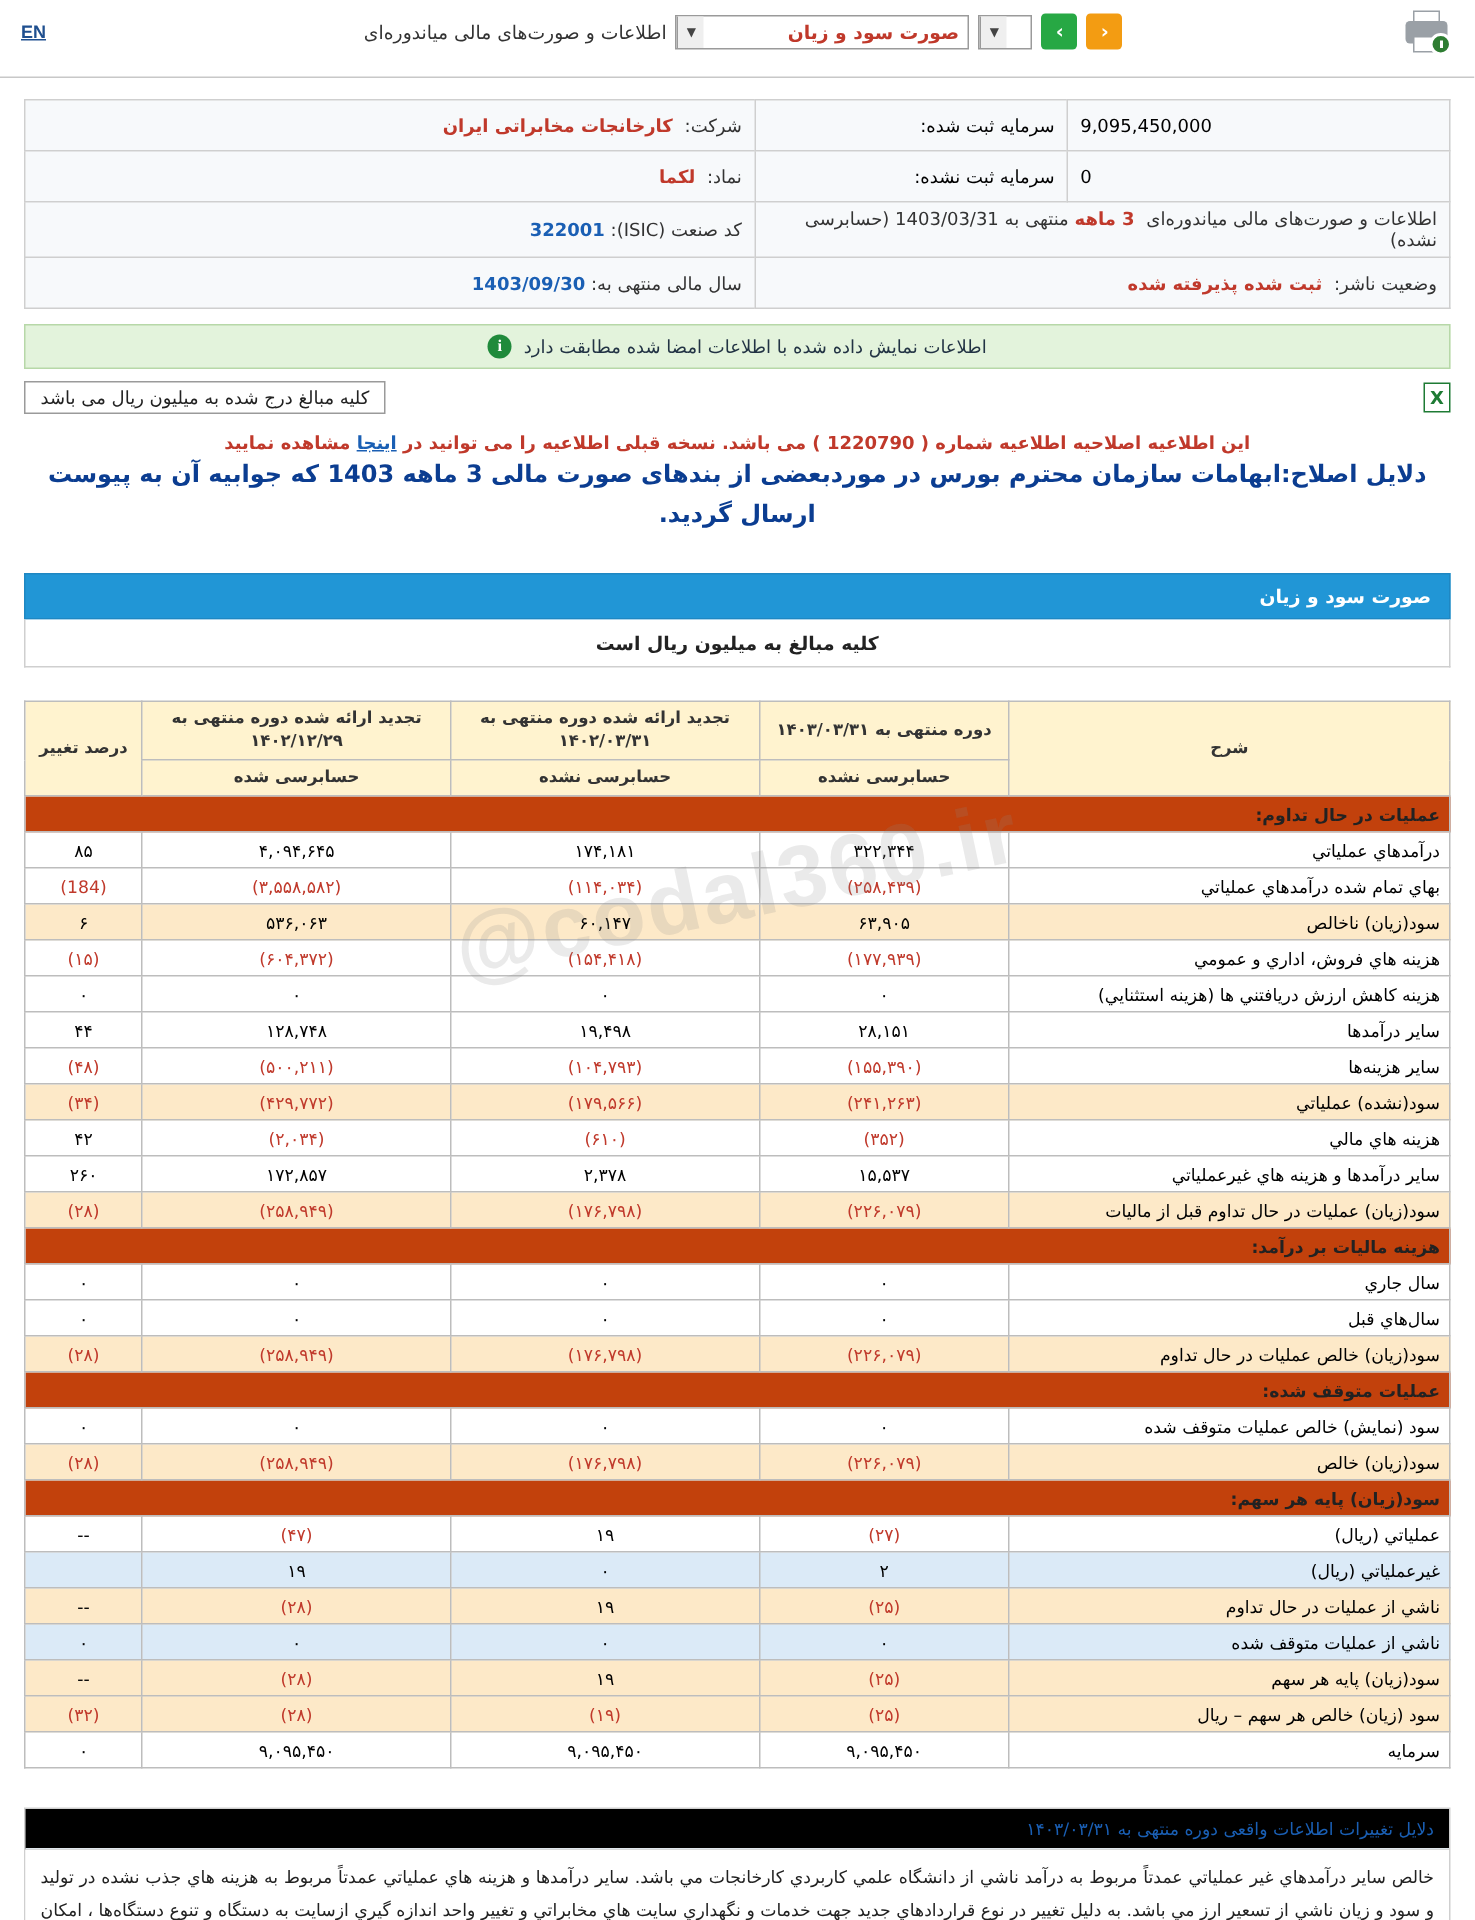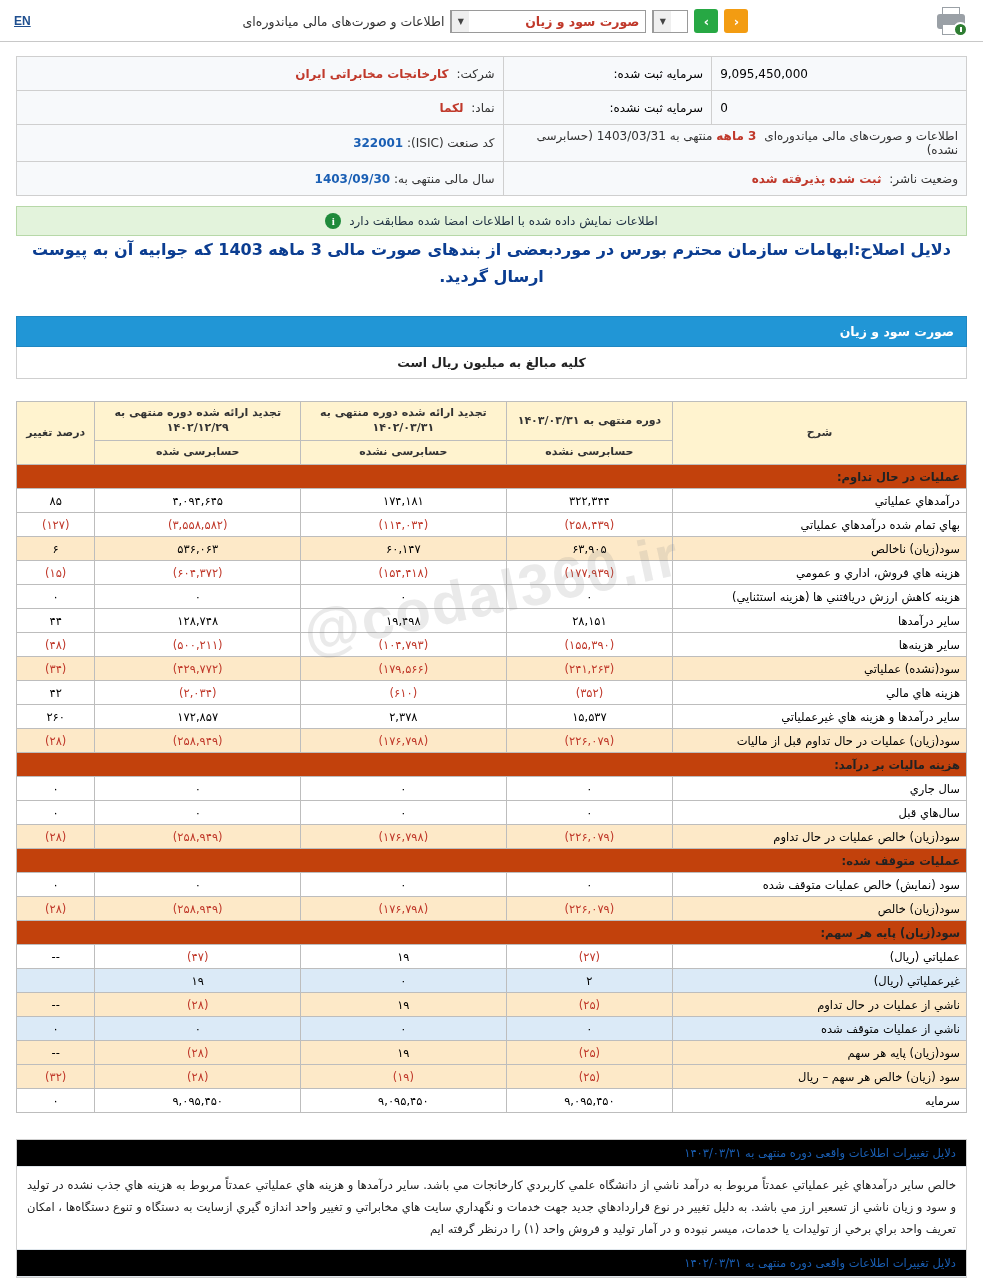--- a/index.html
+++ b/index.html
@@ -6,21 +6,21 @@
   html, body {
     margin: 0; padding: 0;
     background: #ffffff;
     font-family: "DejaVu Sans", "Liberation Sans", sans-serif;
   }
   body { width: 983px; }
 
   
   .topbar {
     position: relative;
-    height: 42px;
+    height: 52px;
     border-bottom: 1px solid #c8c8c8;
     background: #fff;
   }
   .en-link {
     position: absolute; left: 14px; top: 14px;
     font-size: 12px; color: #1f4f8f; font-weight: bold;
     text-decoration: underline; cursor: pointer;
     font-family: "Liberation Sans", sans-serif;
   }
   .topbar-center {
@@ -273,21 +273,32 @@
         </td>
       </tr>
     </tbody>
       </table>
 
     <div class="notice">
       <span class="i-icon">i</span>
       <span>اطلاعات نمایش داده شده با اطلاعات امضا شده مطابقت دارد</span>
     </div>
 
-
+    <div class="unitrow">
+      <div class="unitbox">کلیه مبالغ درج شده به میلیون ریال می باشد</div>
+      <div class="xls"></div>
+    </div>
+
+    <div class="amend">
+      <span>این اطلاعیه اصلاحیه اطلاعیه شماره (</span>
+      <span>1220790</span>
+      <span>) می باشد. نسخه قبلی اطلاعیه را می توانید در</span>
+      <a href="#">اینجا</a>
+      <span>مشاهده نمایید</span>
+    </div>
 
     <div class="reason">دلایل اصلاح:ابهامات سازمان محترم بورس در موردبعضی از بندهای صورت مالی 3 ماهه 1403 که جوابیه آن به پیوست ارسال گردید.</div>
 
     <div class="sheet">
       <div class="sheet-title">صورت سود و زیان</div>
       <div class="sheet-sub">کلیه مبالغ به میلیون ریال است</div>
     </div>
 
     <table class="fin">
       <thead>
@@ -313,21 +324,21 @@
             <td class="num">۳۲۲,۳۴۴</td>
             <td class="num">۱۷۴,۱۸۱</td>
             <td class="num">۴,۰۹۴,۶۴۵</td>
             <td class="num">۸۵</td>
           </tr>
           <tr class="r-white">
             <td class="desc-col">بهاي تمام شده درآمدهاي عملیاتي</td>
             <td class="num neg">(۲۵۸,۴۳۹)</td>
             <td class="num neg">(۱۱۴,۰۳۴)</td>
             <td class="num neg">(۳,۵۵۸,۵۸۲)</td>
-            <td class="num neg">(۱۲۷)</td>
+            <td class="num neg">(184)</td>
           </tr>
           <tr class="r-cream">
             <td class="desc-col">سود(زیان) ناخالص</td>
             <td class="num">۶۳,۹۰۵</td>
             <td class="num">۶۰,۱۴۷</td>
             <td class="num">۵۳۶,۰۶۳</td>
             <td class="num">۶</td>
           </tr>
           <tr class="r-white">
             <td class="desc-col">هزینه هاي فروش، اداري و عمومي</td>

